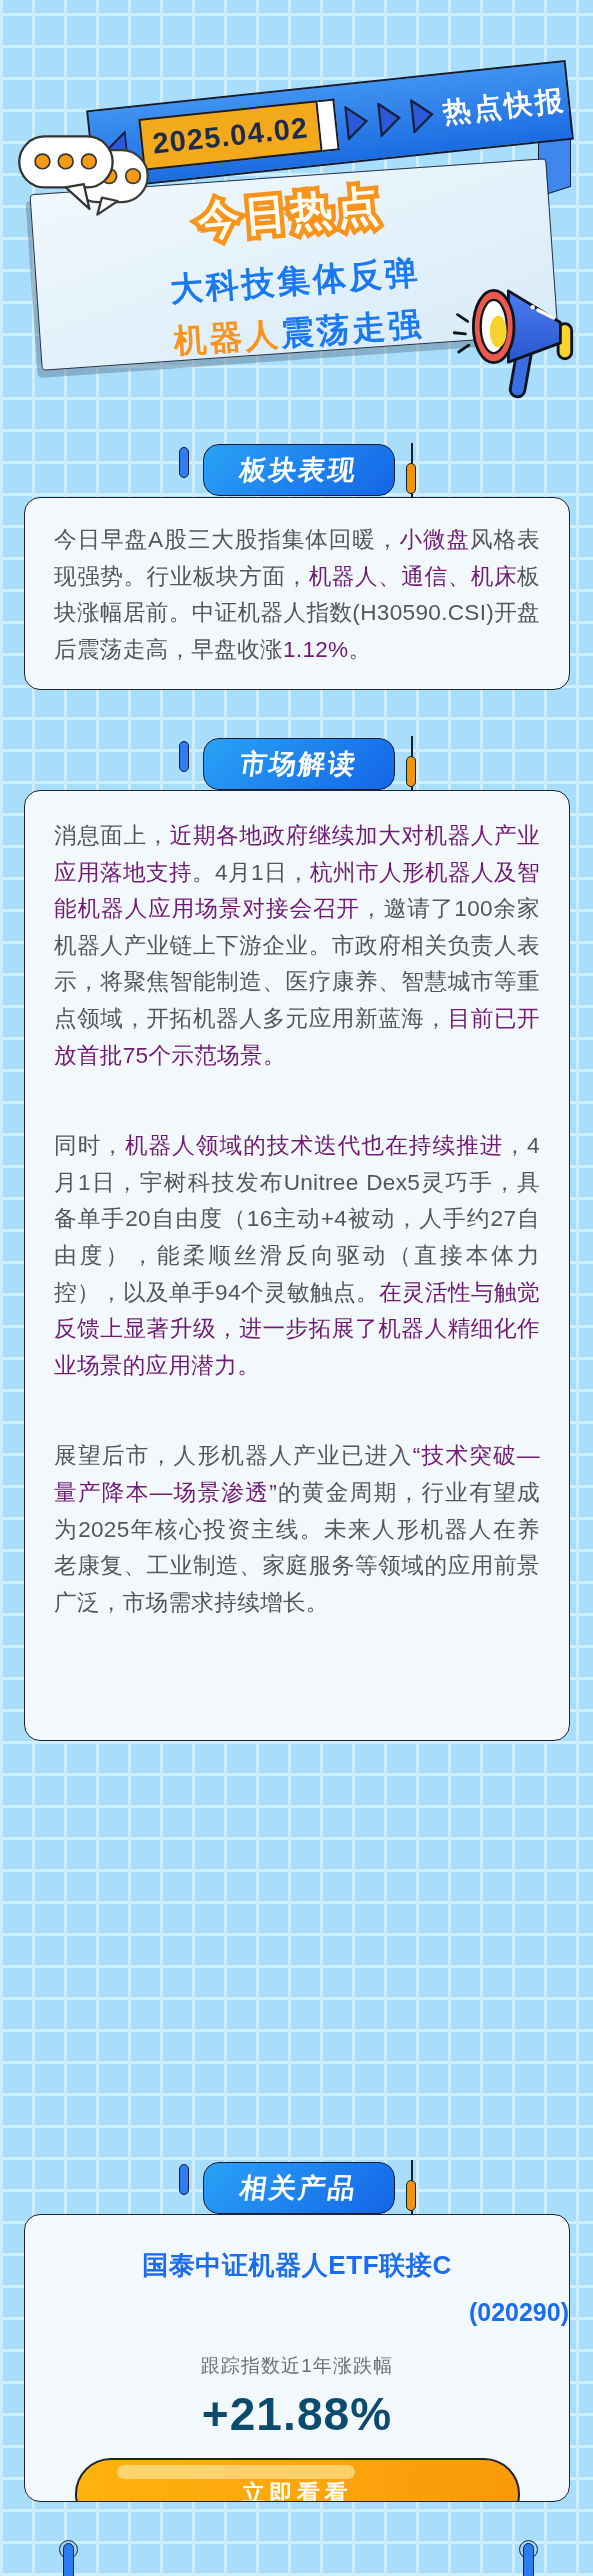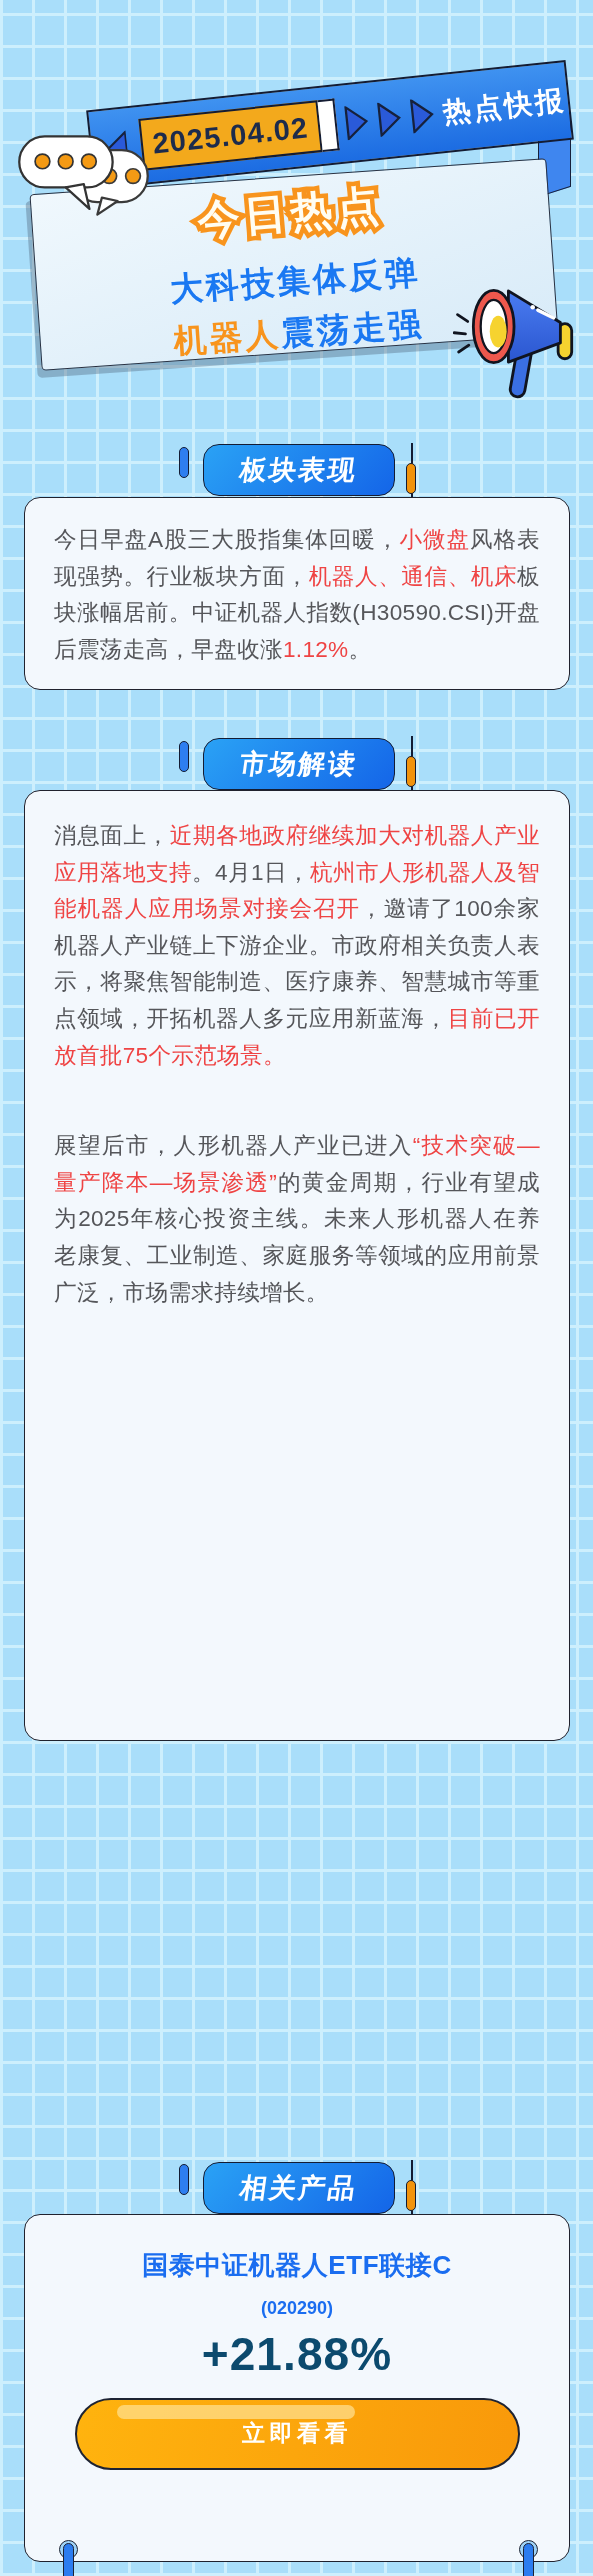--- a/index.html
+++ b/index.html
@@ -51,28 +51,28 @@
     background:#2e7ef0;border:1.7px solid #141c33;border-radius:5.7px;box-sizing:border-box;}
   .tab-line{position:absolute;left:411px;width:1.7px;height:54px;background:#141c33;z-index:2;}
   .pill-right{position:absolute;left:406px;width:10.2px;height:31px;z-index:3;
     background:#f2930c;border:1.7px solid #141c33;border-radius:5.7px;box-sizing:border-box;}
   
   .card{position:absolute;left:24px;width:546px;z-index:2;
     background:#f3f8fd;border:1.7px solid #20222e;border-radius:16px;box-sizing:border-box;
     overflow:hidden;}
   .card.c1{top:497px;height:193px;padding:24px 29px;}
   .card.c2{top:790px;height:951px;padding:27px 29px;}
-  .card.c3{top:2214px;height:348px;text-align:center;padding-top:33px;}
+  .card.c3{top:2214px;height:288px;text-align:center;padding-top:33px;}
   .body-text{margin:0 0 54px 0;font-size:22.6px;line-height:1.62;letter-spacing:0.3px;
     color:#55565a;text-align:justify;}
   .body-text:last-child{margin-bottom:0;}
-  .body-text .hl{color:#ef4444;}
+  .body-text .hl{color:#701a75;}
   
   .fund-name{font-size:26px;font-weight:800;color:#1a6df0;letter-spacing:0.6px;}
-  .fund-code{margin-top:14.7px;font-size:18px;font-weight:800;color:#1a6df0;}
+  .fund-code{margin-top:14.7px;font-size:25px;font-weight:800;color:#1a6df0;text-align:right;}
   .metric-label{margin-top:26px;font-size:19px;color:#6f6f6f;letter-spacing:1.1px;}
   .metric-value{margin-top:8px;font-size:46px;font-weight:900;color:#0c4a6e;letter-spacing:1.1px;}
   .cta{display:block;margin:17px auto 0;width:445px;height:72px;position:relative;
     background:linear-gradient(100deg,#ffb30e,#f9990a);
     border:2.3px solid #1d2333;border-radius:36px;box-sizing:border-box;cursor:pointer;
     color:#ffffff;font-size:23px;font-weight:800;letter-spacing:4.5px;
     font-family:"Liberation Sans","DejaVu Sans",sans-serif;}
   .cta::before{content:"";position:absolute;left:40px;top:5.7px;width:238px;height:13.6px;
     border-radius:8px;background:rgba(255,230,160,.65);}
   
@@ -167,33 +167,35 @@
 
   <div class="pill-left" style="top:741px"></div>
   <div class="tab-line" style="top:736px"></div>
   <div class="pill-right" style="top:756px"></div>
   <div class="tab" style="top:738px">
     <span>市场解读</span>
   </div>
 
   <div class="card c2">
       <p class="body-text"><span>消息面上，</span><span class="hl">近期各地政府继续加大对机器人产业应用落地支持</span><span>。4月1日，</span><span class="hl">杭州市人形机器人及智能机器人应用场景对接会召开</span><span>，邀请了100余家机器人产业链上下游企业。市政府相关负责人表示，将聚焦智能制造、医疗康养、智慧城市等重点领域，开拓机器人多元应用新蓝海，</span><span class="hl">目前已开放首批75个示范场景。</span></p>
+      <p class="body-text"><span>同时，</span><span class="hl">机器人领域的技术迭代也在持续推进</span><span>，4月1日，宇树科技发布Unitree Dex5灵巧手，具备单手20自由度（16主动+4被动，人手约27自由度），能柔顺丝滑反向驱动（直接本体力控），以及单手94个灵敏触点。</span><span class="hl">在灵活性与触觉反馈上显著升级，进一步拓展了机器人精细化作业场景的应用潜力。</span></p>
       <p class="body-text"><span>展望后市，人形机器人产业已进入</span><span class="hl">“技术突破—量产降本—场景渗透”</span><span>的黄金周期，行业有望成为2025年核心投资主线。未来人形机器人在养老康复、工业制造、家庭服务等领域的应用前景广泛，市场需求持续增长。</span></p>
     </div>
 
   <div class="pill-left" style="top:2164px"></div>
   <div class="tab-line" style="top:2160px"></div>
   <div class="pill-right" style="top:2180px"></div>
   <div class="tab" style="top:2162px">
     <span>相关产品</span>
   </div>
 
   <div class="card c3">
     <div class="fund-name">国泰中证机器人ETF联接C</div>
     <div class="fund-code">(020290)</div>
+    <div class="metric-label">跟踪指数近1年涨跌幅</div>
     <div class="metric-value">+21.88%</div>
     <button class="cta">立即看看</button>
   </div>
 
   <div class="pin left">
     <div class="cap"></div>
     <div class="rod"></div>
   </div>
   <div class="pin right">
     <div class="cap"></div>

